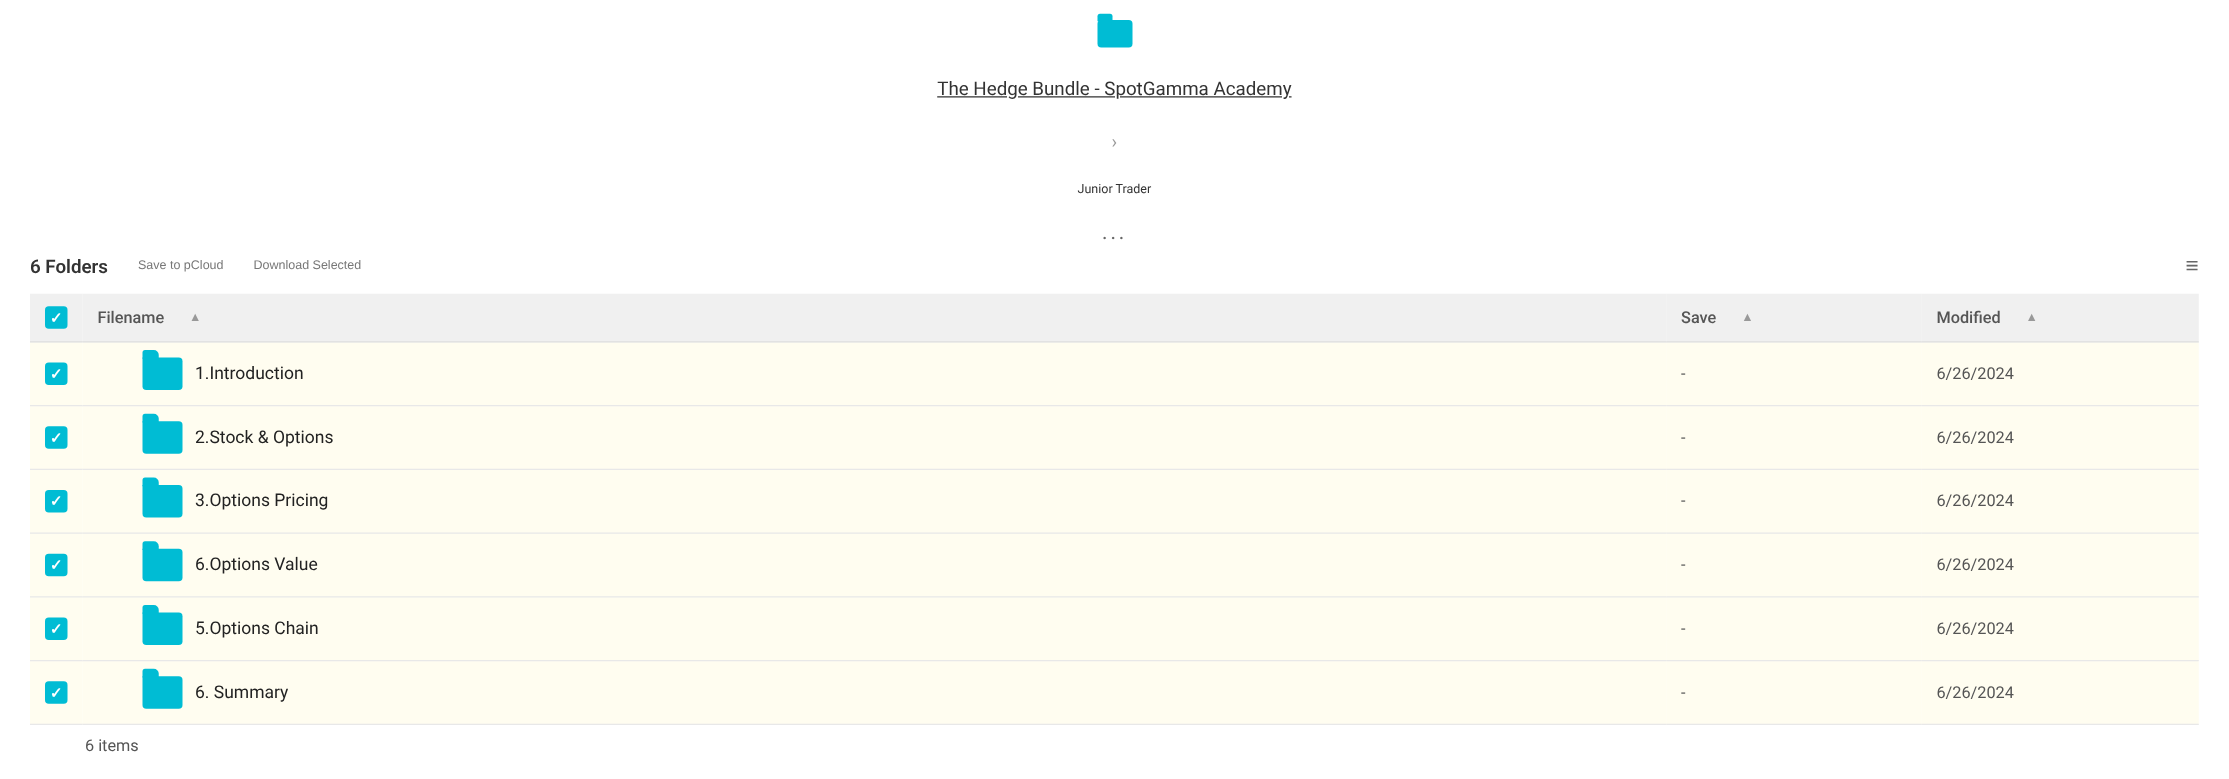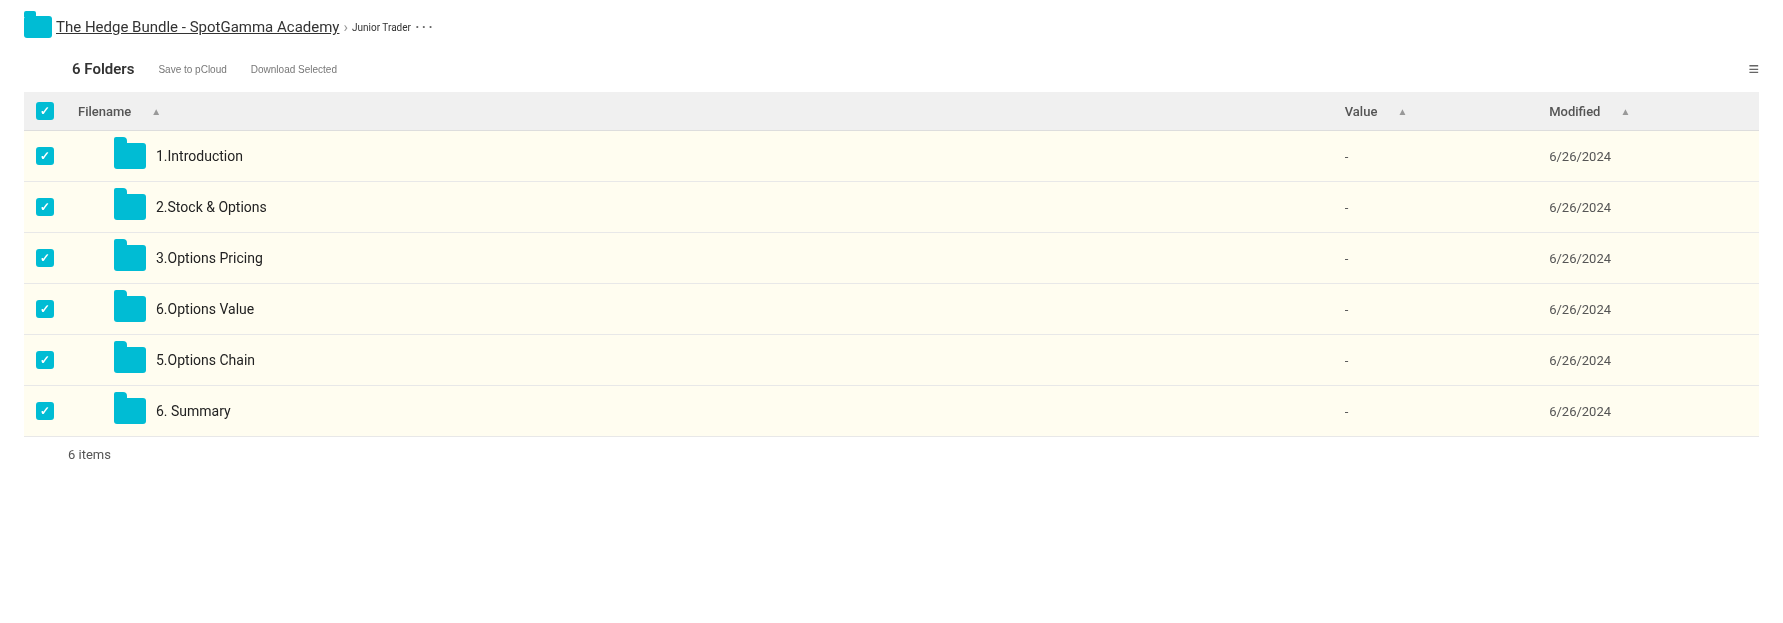--- a/index.html
+++ b/index.html
@@ -8,22 +8,22 @@
       font-size: 14px;
       color: #333;
       background: #fff;
       padding: 16px 24px;
     }
 
     
     .breadcrumb {
       display: flex;
       align-items: center;
-      gap: 4px;
-      margin-bottom: 20px;
+      gap: 24px;
+      flex-direction: column;
     }
     .breadcrumb-folder-icon {
       width: 28px;
       height: 22px;
       background: #00bcd4;
       border-radius: 3px 3px 3px 3px;
       position: relative;
       display: inline-block;
     }
     .breadcrumb-folder-icon::before {
@@ -56,21 +56,20 @@
       font-size: 18px;
       letter-spacing: 2px;
     }
 
     
     .toolbar {
       display: flex;
       align-items: center;
       justify-content: space-between;
       margin-bottom: 12px;
-      margin-left: 48px;
     }
     .toolbar-left {
       display: flex;
       align-items: center;
       gap: 24px;
     }
     .toolbar-count {
       font-weight: 600;
       font-size: 15px;
       color: #333;
@@ -252,21 +251,21 @@
         </div>
       </th>
       <th class="col-filename">
         <div class="th-inner">
           <span>Filename</span>
           <span class="sort-icon">▲</span>
         </div>
       </th>
       <th class="col-size">
         <div class="th-inner">
-          <span>Value</span>
+          <span>Save</span>
           <span class="sort-icon">▲</span>
         </div>
       </th>
       <th class="col-modified">
         <div class="th-inner">
           <span>Modified</span>
           <span class="sort-icon">▲</span>
         </div>
       </th>
     </tr>

